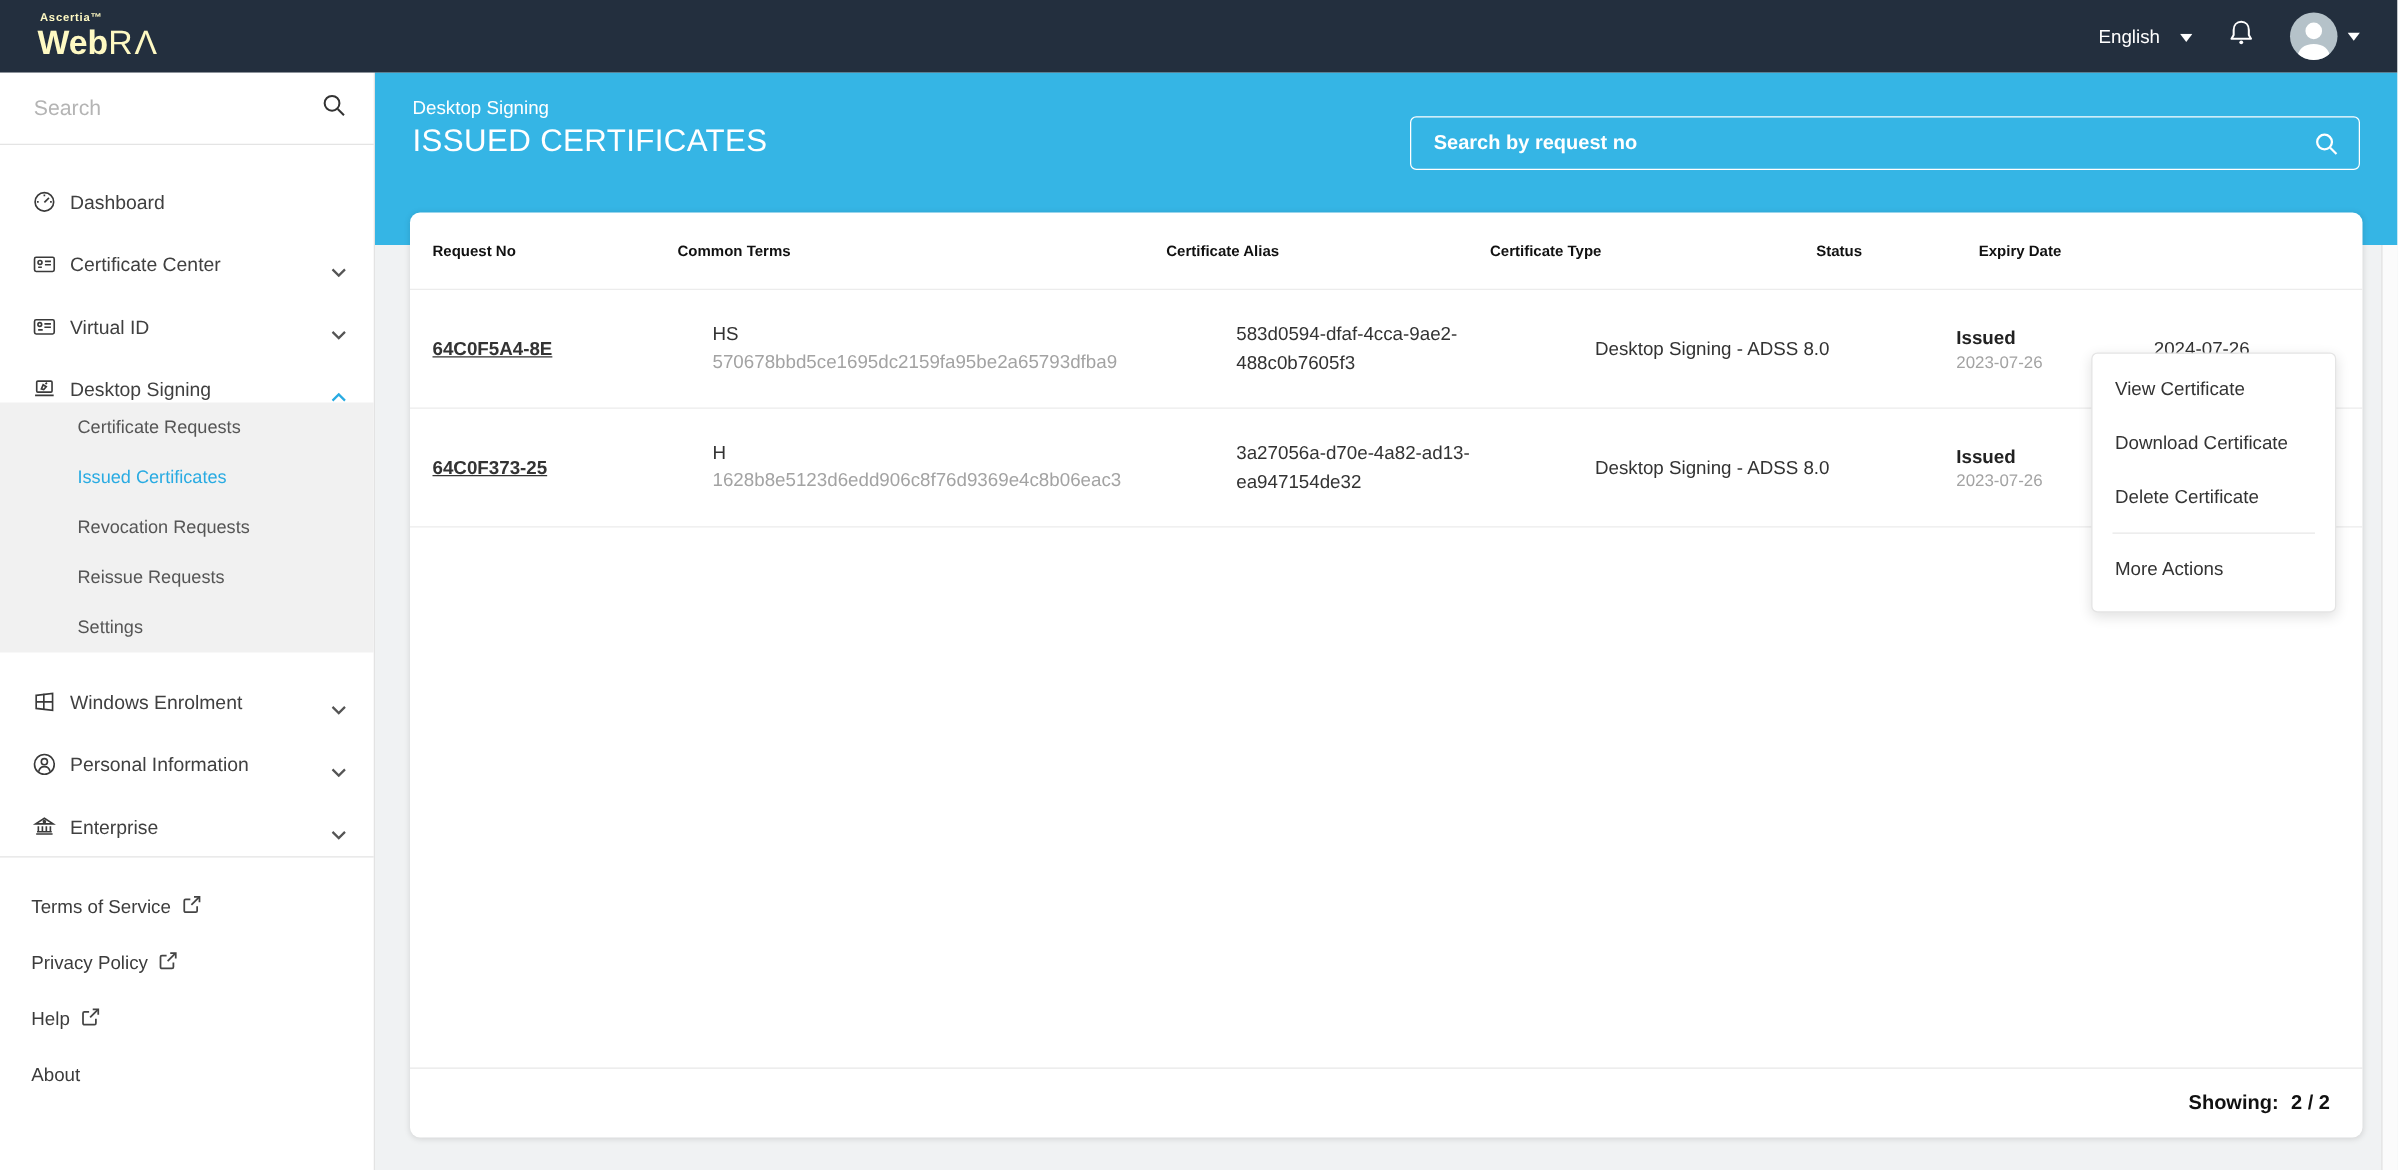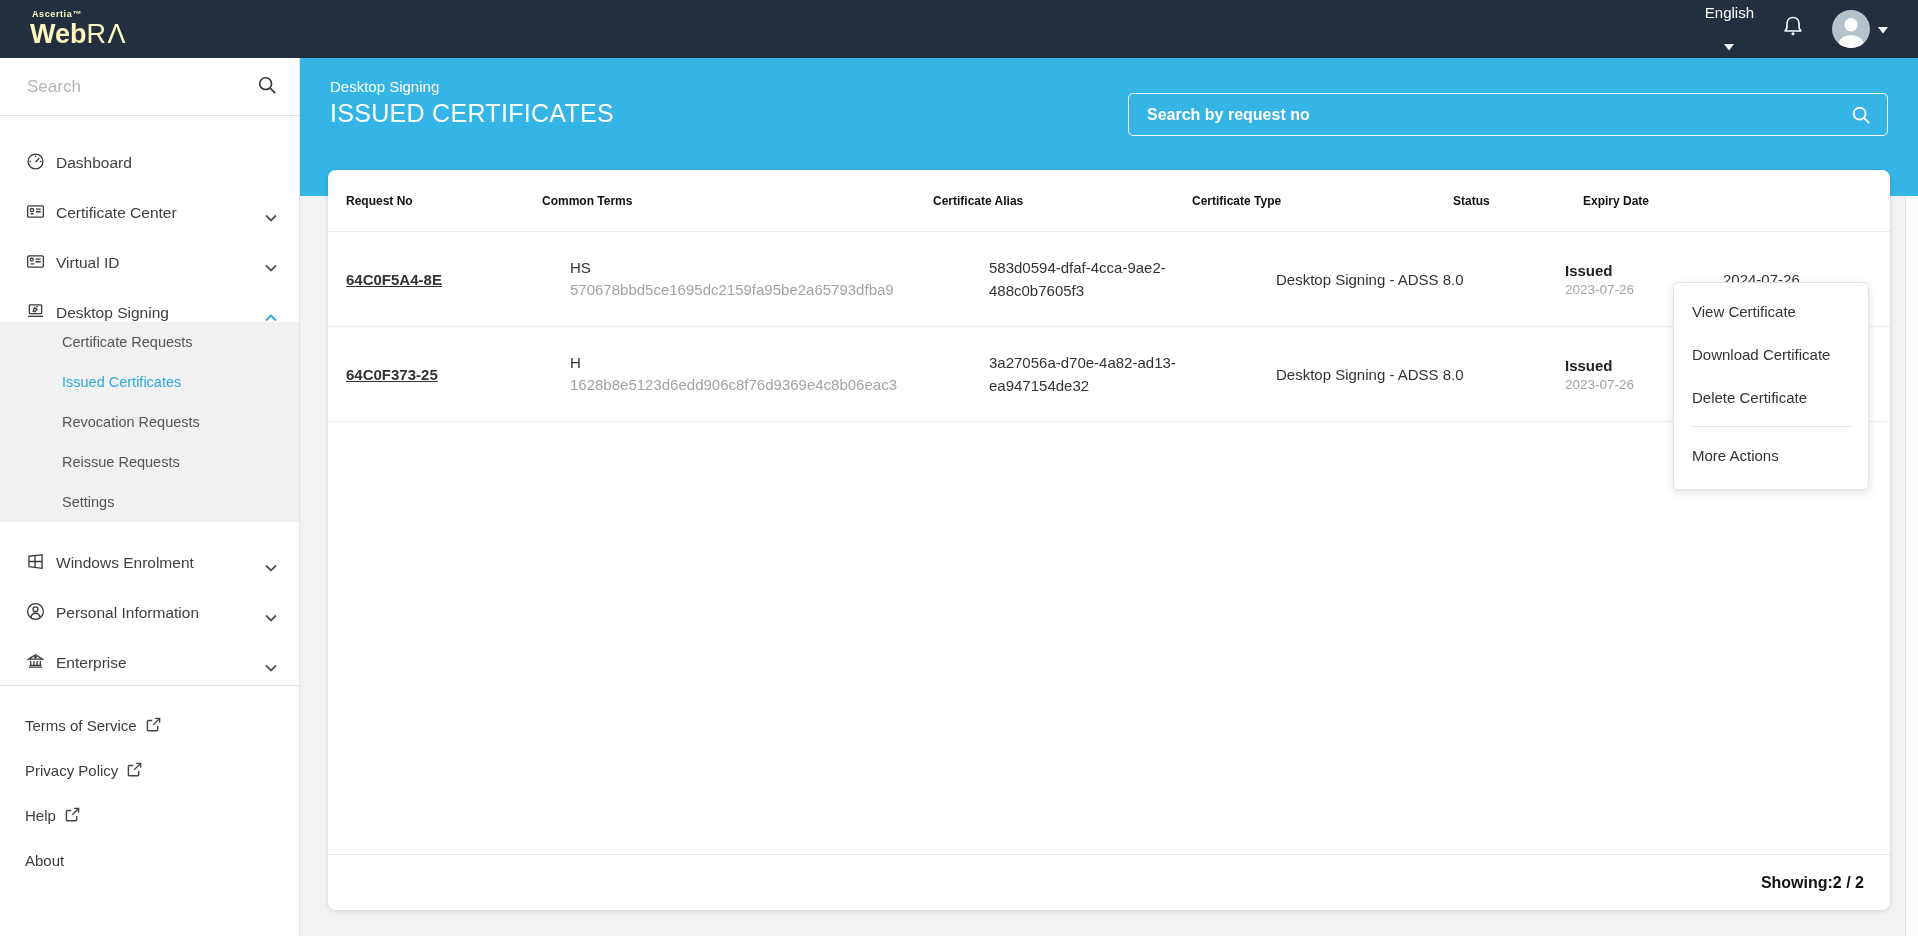--- a/index.html
+++ b/index.html
@@ -12,21 +12,21 @@
   
   .navbar { position:absolute; top:0; left:0; width:1918px; height:58px;
     background:#232f3e; display:flex; align-items:center; justify-content:space-between;
     padding:0 30px 0 30px; z-index:60; }
   .brand { color:#fef9c3; line-height:1; }
   .brand-company { display:block; font-size:9px; font-weight:700; letter-spacing:.6px; margin:0 0 2px 2px; }
   .brand-product { font-size:27px; }
   .brand-web { font-weight:700; }
   .brand-ra { font-weight:400; letter-spacing:1.5px; }
   .nav-right { display:flex; align-items:center; gap:26px; color:#fff; }
-  .lang { display:flex; align-items:center; gap:16px; font-size:15px; cursor:pointer;flex-direction:column; }
+  .lang { display:flex; align-items:center; gap:16px; font-size:15px; cursor:pointer; }
   .bell { display:flex; cursor:pointer; }
   .avatar-wrap { display:flex; align-items:center; gap:8px; cursor:pointer; }
   .avatar { width:38px; height:38px; border-radius:50%; background:#b5c2c9; overflow:hidden; display:flex; align-items:flex-end; justify-content:center; }
 
   
   .sidebar { position:absolute; top:58px; left:0; width:300px; bottom:0;
     background:#fff; border-right:1px solid #e3e3e3; z-index:20; }
   .side-search { height:58px; border-bottom:1px solid #e4e4e4; display:flex; align-items:center; padding:0 22px 0 25px; }
   .side-search input { flex:1; border:none; outline:none; font-size:17px; color:#444; font-family:inherit; background:transparent; }
   .side-search input::placeholder { color:#b4b4b4; }
@@ -68,21 +68,21 @@
   .trow { padding-top:12px; padding-bottom:12px; min-height:95px; align-items:center;
     border-bottom:1px solid #ececec; font-size:15px; color:#333;gap:28px; }
   .req-link { font-weight:700; text-decoration:underline; color:#333; cursor:pointer; }
   .cn-primary { line-height:1.5; }
   .cn-secondary { color:#a3a3a3; max-width:330px; word-break:break-all; line-height:1.5; }
   .alias { max-width:208px; line-height:1.55; overflow-wrap:break-word; }
   .status-main { font-weight:700; color:#222; }
   .status-date { color:#a3a3a3; font-size:13.5px; margin-top:3px; }
   .kebab { justify-self:end; margin-right:16px; cursor:pointer; display:flex; padding:2px 4px; }
   .card-footer { margin-top:auto; border-top:1px solid #e7e7e7; height:56px;
-    display:flex; align-items:center; justify-content:flex-end; 
+    display:flex; align-items:center; justify-content:flex-end; gap:10px;
     padding-right:26px; font-size:16px; font-weight:700; color:#111; }
 
   
   .popup { position:absolute; left:1673px; top:282px; width:196px; background:#fff;
     border:1px solid #e4e4e4; border-radius:5px; box-shadow:0 3px 10px rgba(0,0,0,.12);
     z-index:40; padding:7px 0 12px; }
   .popup-item { padding:13px 18px; font-size:15px; color:#333; cursor:pointer; }
   .popup-divider { border-top:1px solid #e8e8e8; margin:7px 16px; }
 
   

